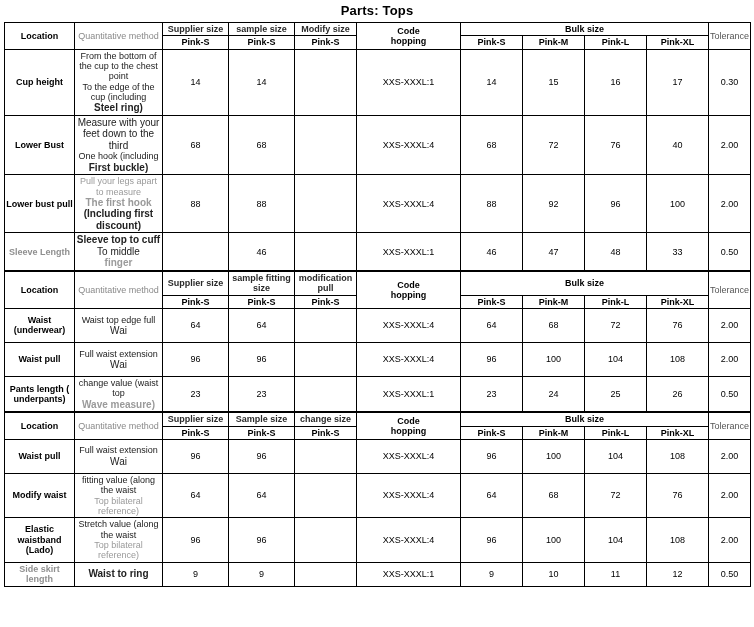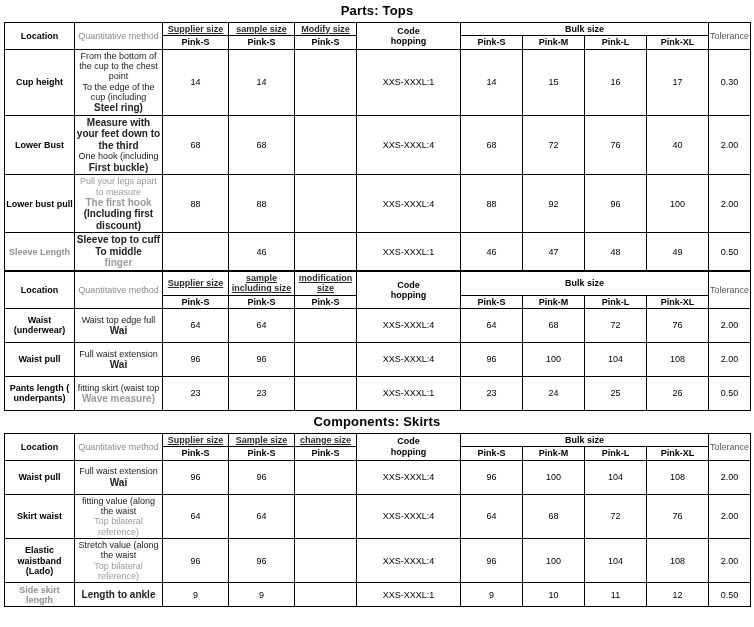--- a/index.html
+++ b/index.html
@@ -34,35 +34,35 @@
   table.spec td, table.spec th {
     border: 1px solid #000;
     text-align: center;
     vertical-align: middle;
     font-size: 9px;
     padding: 1px 1px;
     line-height: 1.15;
   }
   .hdr-loc { font-weight: bold; font-size: 10px; }
   .hdr-quant { font-size: 5.5px; color: #8a8a8a; line-height: 1.1; }
-  .hdr-sup { font-size: 9px; font-weight: bold; color: #2a2a2a; text-decoration: underline; }
+  .hdr-sup { font-size: 9px; font-weight: bold; color: #2a2a2a; }
   .hdr-size { font-weight: bold; font-size: 11px; }
   .hdr-code { font-weight: bold; font-size: 9.5px; line-height: 1.25; }
   .hdr-bulk { font-weight: bold; font-size: 11px; }
   .hdr-tol { font-size: 6px; color: #555; margin-top: 40px; }
   .rowlabel { font-weight: bold; font-size: 10px; line-height: 1.2; }
   .rowlabel.gray { color: #8f8f8f; }
   .method {
     font-size: 7px;
     text-align: left;
     padding: 1px 2px;
     line-height: 1.35;
     color: #222;
   }
-  .method .big { font-size: 10px; font-weight: bold; display: inline; }
+  .method .big { font-size: 10px; font-weight: normal; display: inline; }
   .method .mid { font-size: 10px; font-weight: bold; }
   .method .faint { color: #9a9a9a; text-align: center; }
   .num { font-size: 10px; }
   .code { font-size: 9px; }
   .tol { font-size: 9px; }
   .tall { height: 46px; }
   .med { height: 34px; }
   .short { height: 24px; }
 </style>
 </head>
@@ -155,21 +155,21 @@
           <tr class="med">
             <td class="rowlabel gray">Sleeve Length</td>
             <td class="method"><div class="mid">Sleeve top to cuff</div><div class="big">To middle</div><div class="mid faint">finger</div></td>
             <td class="num"></td>
             <td class="num">46</td>
             <td class="num"></td>
             <td class="code">XXS-XXXL:1</td>
             <td class="num">46</td>
             <td class="num">47</td>
             <td class="num">48</td>
-            <td class="num">49</td>
+            <td class="num">33</td>
             <td class="tol">0.50</td>
           </tr>
         </tbody>
       </table>
       <table class="spec">
         <colgroup>
           <col style="width:70px">
           <col style="width:88px">
           <col style="width:66px">
           <col style="width:66px">
@@ -179,22 +179,22 @@
           <col style="width:62px">
           <col style="width:62px">
           <col style="width:62px">
           <col style="width:42px">
         </colgroup>
         <tbody>
           <tr>
             <td rowspan="2" class="hdr-loc">Location</td>
             <td rowspan="2" class="hdr-quant">Quantitative method</td>
             <td class="hdr-sup">Supplier size</td>
-            <td class="hdr-sup">sample including size</td>
-            <td class="hdr-sup">modification size</td>
+            <td class="hdr-sup">sample fitting size</td>
+            <td class="hdr-sup">modification pull</td>
             <td rowspan="2" class="hdr-code">Code<br>hopping</td>
             <td colspan="4" class="hdr-bulk">Bulk size</td>
             <td rowspan="2" class="hdr-tol">Tolerance</td>
           </tr>
           <tr>
             <td class="hdr-size">Pink-S</td>
             <td class="hdr-size">Pink-S</td>
             <td class="hdr-size">Pink-S</td>
             <td class="hdr-size">Pink-S</td>
             <td class="hdr-size">Pink-M</td>
@@ -223,36 +223,35 @@
             <td class="code">XXS-XXXL:4</td>
             <td class="num">96</td>
             <td class="num">100</td>
             <td class="num">104</td>
             <td class="num">108</td>
             <td class="tol">2.00</td>
           </tr>
           <tr class="med">
             <td class="rowlabel">Pants length ( underpants)</td>
             <td class="method">
-              <div class="">fitting skirt (waist top</div>
+              <div class="">change value (waist top</div>
               <div class="mid faint">Wave measure)</div>
             </td>
             <td class="num">23</td>
             <td class="num">23</td>
             <td class="num"></td>
             <td class="code">XXS-XXXL:1</td>
             <td class="num">23</td>
             <td class="num">24</td>
             <td class="num">25</td>
             <td class="num">26</td>
             <td class="tol">0.50</td>
           </tr>
         </tbody>
       </table>
-      <div class="section-title">Components: Skirts</div>
       <table class="spec">
         <colgroup>
           <col style="width:70px">
           <col style="width:88px">
           <col style="width:66px">
           <col style="width:66px">
           <col style="width:62px">
           <col style="width:104px">
           <col style="width:62px">
           <col style="width:62px">
@@ -287,21 +286,21 @@
             <td class="num">96</td>
             <td class="num"></td>
             <td class="code">XXS-XXXL:4</td>
             <td class="num">96</td>
             <td class="num">100</td>
             <td class="num">104</td>
             <td class="num">108</td>
             <td class="tol">2.00</td>
           </tr>
           <tr class="med">
-            <td class="rowlabel">Skirt waist</td>
+            <td class="rowlabel">Modify waist</td>
             <td class="method">
               <div class="">fitting value (along the waist</div>
               <div class="faint">Top bilateral reference)</div>
             </td>
             <td class="num">64</td>
             <td class="num">64</td>
             <td class="num"></td>
             <td class="code">XXS-XXXL:4</td>
             <td class="num">64</td>
             <td class="num">68</td>
@@ -321,21 +320,21 @@
             <td class="code">XXS-XXXL:4</td>
             <td class="num">96</td>
             <td class="num">100</td>
             <td class="num">104</td>
             <td class="num">108</td>
             <td class="tol">2.00</td>
           </tr>
           <tr class="short">
             <td class="rowlabel gray">Side skirt length</td>
             <td class="method">
-              <div class="mid">Length to ankle</div>
+              <div class="mid">Waist to ring</div>
             </td>
             <td class="num">9</td>
             <td class="num">9</td>
             <td class="num"></td>
             <td class="code">XXS-XXXL:1</td>
             <td class="num">9</td>
             <td class="num">10</td>
             <td class="num">11</td>
             <td class="num">12</td>
             <td class="tol">0.50</td>

